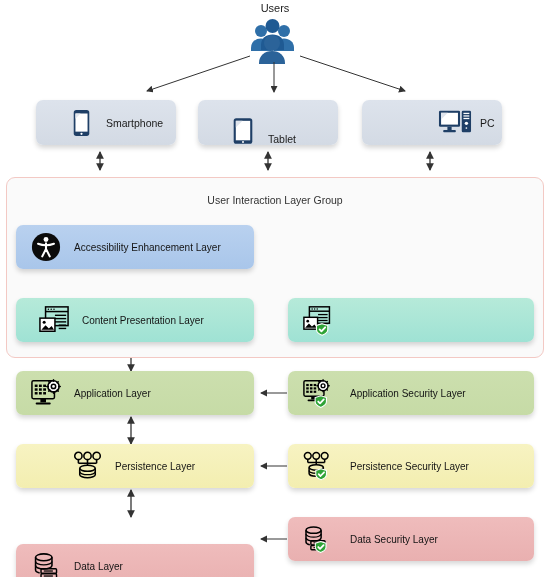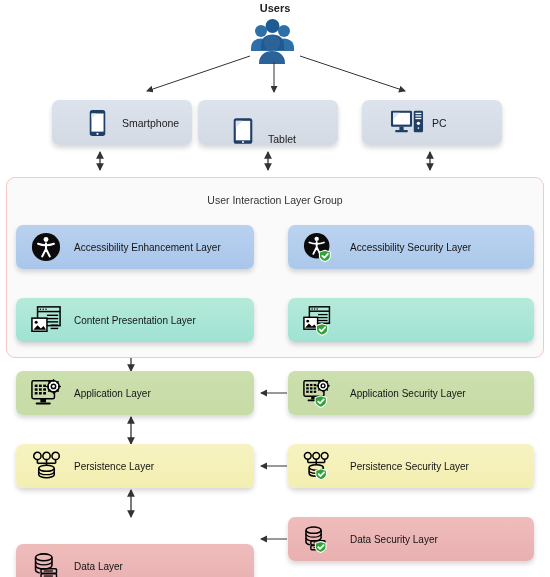--- a/index.html
+++ b/index.html
@@ -7,43 +7,43 @@
     width: 550px; height: 577px;
     background: #ffffff;
     font-family: "Liberation Sans", sans-serif;
     overflow: hidden;
   }
   #stage { position: relative; width: 550px; height: 577px; }
 
   
   .users-title {
     position: absolute; left: 0; top: 2px; width: 550px;
-    text-align: center; font-size: 11px; color: #222; font-weight: bold;
+    text-align: center; font-size: 11px; color: #222;
   }
   .group-title {
     position: absolute; left: 0; top: 194px; width: 550px;
     text-align: center; font-size: 10.5px; color: #333;
   }
 
   
   .users-icon { position: absolute; left: 244px; top: 18px; width: 56px; height: 46px; }
 
   
   .device {
     position: absolute; top: 100px; height: 45px;
     background: linear-gradient(180deg,#dde3ec 0%, #d3dae4 100%);
     border-radius: 7px;
     box-shadow: 0 3px 5px rgba(0,0,0,0.16);
     display: flex; align-items: center;
   }
   .device .dev-ico { width: 34px; margin-left: 28px; display:flex; align-items:center; justify-content:center; }
   .device .dev-lbl { font-size: 10.5px; color: #1a1a1a; margin-left: 8px; }
-  #dev0 { left: 52px;  width: 140px; }
+  #dev0 { left: 36px;  width: 140px; }
   #dev1 { left: 198px; width: 140px; align-items: flex-end; }
-  #dev2 { left: 362px; width: 140px; }
+  #dev2 { left: 362px; width: 140px; padding-left: 48px; }
 
   
   .group-box {
     position: absolute; left: 6px; top: 177px; width: 538px; height: 181px;
     background: #fafafa;
     border: 1px solid #f3c9c4;
     border-radius: 9px;
   }
 
   
@@ -176,35 +176,22 @@
       <svg viewBox="0 0 32 32" width="30" height="30">
         <circle cx="16" cy="16" r="15" fill="#0b0b0b"></circle>
         <circle cx="16" cy="8" r="2.6" fill="#fff"></circle>
         <path d="M7.5 12.5c5.5 2 11.5 2 17 0" stroke="#fff" stroke-width="2.2" fill="none" stroke-linecap="round"></path>
         <path d="M16 12v6m0 0l-4 8m4-8l4 8" stroke="#fff" stroke-width="2.2" fill="none" stroke-linecap="round"></path>
       </svg>
     </span>
     <span class="l-lbl">Accessibility Enhancement Layer</span>
   </div>
 
-  <div class="layer right" style="top:225px;background:linear-gradient(180deg,#bcd3f0,#abc8ea);">
-    <span class="l-ico">
-      <svg viewBox="0 0 34 34" width="31" height="31">
-        <circle cx="15" cy="15" r="14" fill="#0b0b0b"></circle>
-        <circle cx="15" cy="7.5" r="2.4" fill="#fff"></circle>
-        <path d="M7 11.5c5.2 1.9 10.8 1.9 16 0" stroke="#fff" stroke-width="2" fill="none" stroke-linecap="round"></path>
-        <path d="M15 11v5.5m0 0l-3.7 7.5M15 16.5l3.7 7.5" stroke="#fff" stroke-width="2" fill="none" stroke-linecap="round"></path>
-        <path d="M24 20l6 2v4.5c0 3-3 4.8-6 6-3-1.2-6-3-6-6V22z" fill="#2fa336" stroke="#fff" stroke-width="1.2"></path>
-        <path d="M21.3 26.3l2 2 4-4.2" stroke="#fff" stroke-width="2" fill="none" stroke-linecap="round" stroke-linejoin="round"></path>
-      </svg>
-    </span>
-    <span class="l-lbl">Accessibility Security Layer</span>
-  </div>
-
-  <div class="layer left" style="top:298px;background:linear-gradient(180deg,#b6ead9,#9fe2d4);">
+
+  <div class="layer left" style="top:298px;background:linear-gradient(180deg,#b6ead9,#9fe2d4);padding-left:8px;">
     <span class="l-ico">
       <svg viewBox="0 0 34 32" width="32" height="30">
         <rect x="8" y="2" width="24" height="20" fill="none" stroke="#000" stroke-width="1.6"></rect>
         <line x1="8" y1="7" x2="32" y2="7" stroke="#000" stroke-width="1.6"></line>
         <circle cx="11" cy="4.6" r="0.8" fill="#000"></circle>
           <circle cx="14" cy="4.6" r="0.8" fill="#000"></circle>
           <circle cx="17" cy="4.6" r="0.8" fill="#000"></circle>
         <line x1="18" y1="11" x2="30" y2="11" stroke="#000" stroke-width="1.5"></line>
         <line x1="18" y1="14.5" x2="30" y2="14.5" stroke="#000" stroke-width="1.5"></line>
         <line x1="18" y1="18" x2="30" y2="18" stroke="#000" stroke-width="1.5"></line>
@@ -302,21 +289,21 @@
           <line x1="27.7" y1="3.8" x2="26.7" y2="4.8"></line>
             <line x1="19.3" y1="12.2" x2="18.3" y2="13.2"></line>
         </g>
         <path d="M20.5 19.5l6.2 2v4.6c0 3.1-3.1 4.9-6.2 6.2-3.1-1.3-6.2-3.1-6.2-6.2v-4.6z" fill="#2fa336" stroke="#fff" stroke-width="1.2"></path>
         <path d="M17.7 25.8l2 2 4.1-4.3" stroke="#fff" stroke-width="2" fill="none" stroke-linecap="round" stroke-linejoin="round"></path>
       </svg>
     </span>
     <span class="l-lbl">Application Security Layer</span>
   </div>
 
-  <div class="layer left" style="top:444px;background:linear-gradient(180deg,#f7f3c2,#f3eeb0);">
+  <div class="layer left" style="top:444px;background:linear-gradient(180deg,#f7f3c2,#f3eeb0);padding-left:41px;">
     <span class="l-ico">
       <svg viewBox="0 0 34 32" width="31" height="30">
         <circle cx="7" cy="5" r="4" fill="none" stroke="#000" stroke-width="1.7"></circle>
         <circle cx="17" cy="5" r="4" fill="none" stroke="#000" stroke-width="1.7"></circle>
         <circle cx="27" cy="5" r="4" fill="none" stroke="#000" stroke-width="1.7"></circle>
         <line x1="7" y1="9" x2="7" y2="13" stroke="#000" stroke-width="1.7"></line>
         <line x1="17" y1="9" x2="17" y2="15" stroke="#000" stroke-width="1.7"></line>
         <line x1="27" y1="9" x2="27" y2="13" stroke="#000" stroke-width="1.7"></line>
         <line x1="7" y1="13" x2="27" y2="13" stroke="#000" stroke-width="1.7"></line>
         <ellipse cx="17" cy="18.5" rx="8.5" ry="3.3" fill="none" stroke="#000" stroke-width="1.7"></ellipse>

